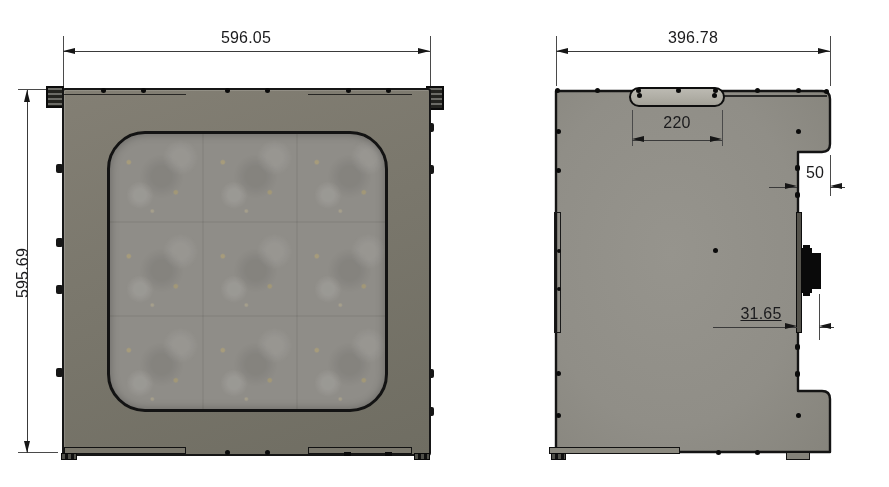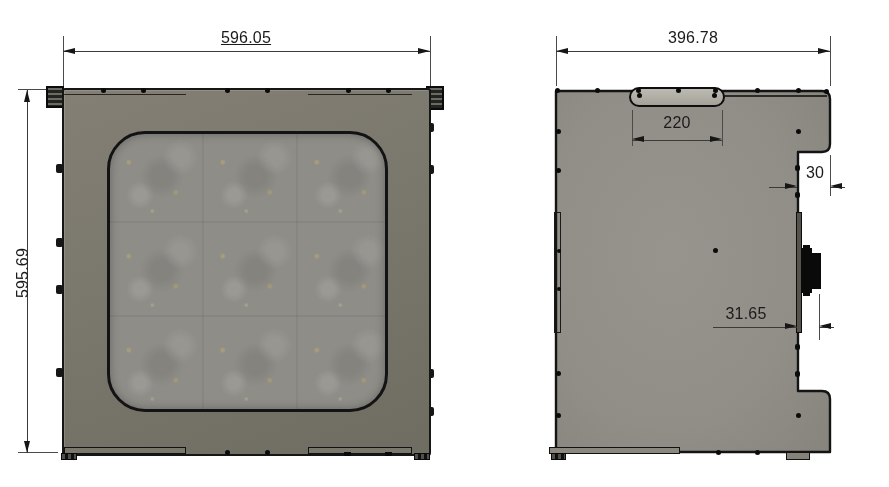--- a/index.html
+++ b/index.html
@@ -65,21 +65,21 @@
 
 <div id="canvas">
 
   <div>
 
     <div class="extline" style="left:62.5px;top:36px;width:1px;height:50px;"></div>
     <div class="extline" style="left:429.5px;top:36px;width:1px;height:50px;"></div>
     <div class="dimline" style="left:63px;top:50.5px;width:367px;height:1px;"></div>
     <div class="arrow l" style="left:63px;top:47.5px;"></div>
     <div class="arrow r" style="left:418px;top:47.5px;"></div>
-    <div class="dimtext" style="left:196px;top:29px;width:100px;text-decoration:underline;">596.05</div>
+    <div class="dimtext" style="left:196px;top:29px;width:100px;">596.05</div>
 
     <div class="extline" style="left:18px;top:89px;width:40px;height:1px;"></div>
     <div class="extline" style="left:18px;top:452px;width:40px;height:1px;"></div>
     <div class="dimline" style="left:27px;top:89.5px;width:1px;height:363px;"></div>
     <div class="arrow u" style="left:23.5px;top:89.5px;"></div>
     <div class="arrow d" style="left:23.5px;top:440.5px;"></div>
     <div class="dimtext rot90" style="left:-22px;top:264px;width:90px;">595.69</div>
 
     <div class="tab" style="left:46px;top:86px;width:18px;height:22px;"></div>
     <div class="tab" style="left:426px;top:86px;width:18px;height:24px;"></div>
@@ -147,38 +147,38 @@
     <div class="dimline" style="left:632px;top:139.5px;width:90px;height:1px;"></div>
     <div class="arrow l" style="left:632px;top:136px;"></div>
     <div class="arrow r" style="left:710px;top:136px;"></div>
     <div class="dimtext" style="left:647px;top:114px;width:60px;">220</div>
 
     <div class="extline" style="left:829.5px;top:155px;width:1px;height:41px;"></div>
     <div class="dimline" style="left:769px;top:186.5px;width:28px;height:1px;"></div>
     <div class="dimline" style="left:830px;top:186.5px;width:15px;height:1px;"></div>
     <div class="arrow r" style="left:785px;top:183px;"></div>
     <div class="arrow l" style="left:830px;top:183px;"></div>
-    <div class="dimtext" style="left:797px;top:164px;width:36px;">30</div>
+    <div class="dimtext" style="left:797px;top:164px;width:36px;">50</div>
 
     <div id="slot-left"></div>
     <div class="dot sm" style="left:556.5px;top:249px;"></div>
     <div class="dot sm" style="left:556.5px;top:287px;"></div>
 
     <div id="connector-plate"></div>
     <div class="conn" style="left:801px;top:248px;width:11px;height:45px;"></div>
     <div class="conn" style="left:811px;top:253px;width:10px;height:36px;"></div>
     <div class="conn" style="left:803px;top:245px;width:7px;height:4px;"></div>
     <div class="conn" style="left:803px;top:292px;width:7px;height:4px;"></div>
 
     <div class="dimline" style="left:713px;top:326.5px;width:84px;height:1px;"></div>
     <div class="arrow r" style="left:785px;top:323px;"></div>
     <div class="extline" style="left:818.5px;top:294px;width:1px;height:46px;"></div>
     <div class="dimline" style="left:819px;top:326.5px;width:15px;height:1px;"></div>
     <div class="arrow l" style="left:819px;top:323px;"></div>
-    <div class="dimtext" style="left:711px;top:305px;width:70px;">31.65</div>
+    <div class="dimtext" style="left:726px;top:305px;width:70px;text-decoration:underline;">31.65</div>
 
     <div class="edgebump" style="left:795px;top:165px;"></div>
     <div class="edgebump" style="left:795px;top:192px;"></div>
     <div class="edgebump" style="left:795px;top:344px;"></div>
     <div class="edgebump" style="left:795px;top:371px;"></div>
 
     <div class="dot" style="left:795.5px;top:128.5px;"></div>
     <div class="dot" style="left:712.5px;top:247.5px;"></div>
     <div class="dot" style="left:795.5px;top:412.5px;"></div>
     <div class="dot" style="left:555.5px;top:128.5px;"></div>

